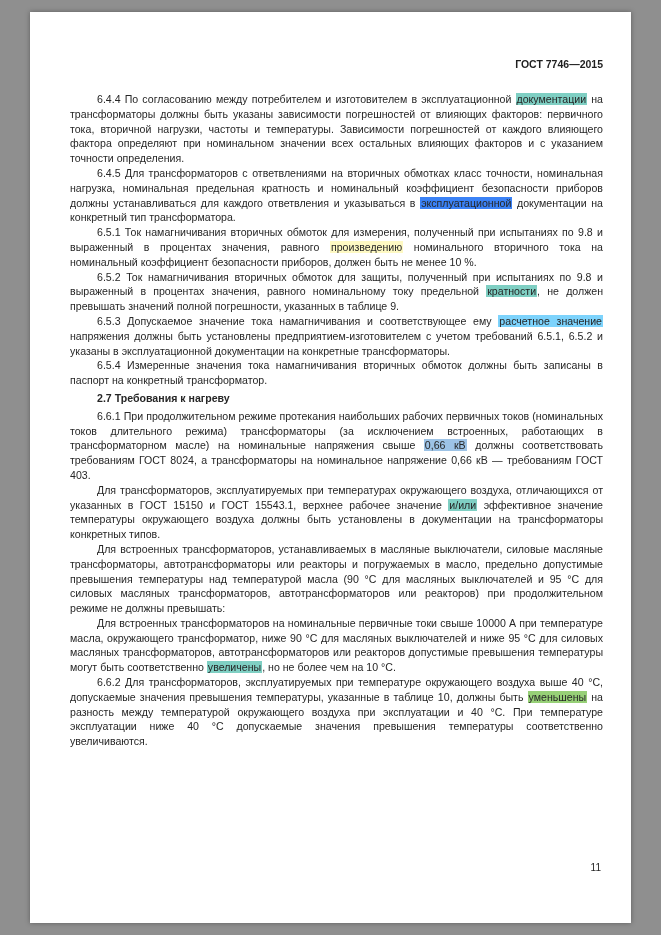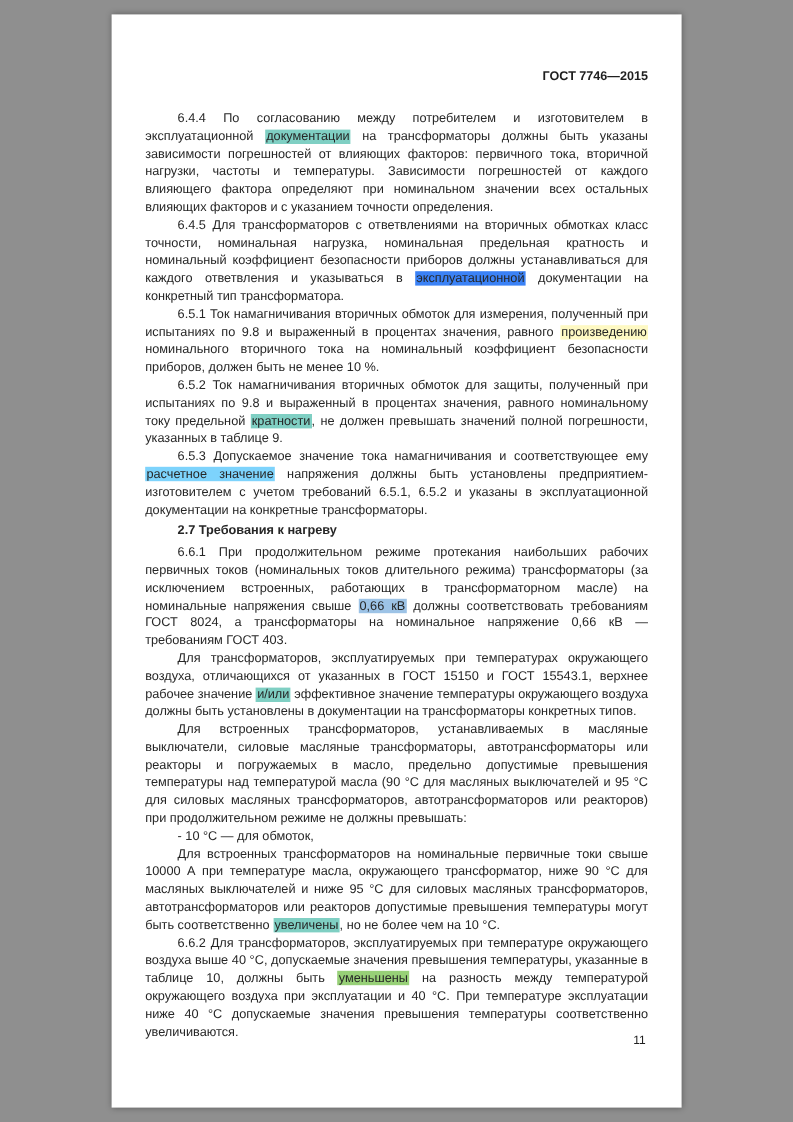--- a/index.html
+++ b/index.html
@@ -9,26 +9,26 @@
     font-family: "Liberation Sans", sans-serif;
   }
   .viewport {
     width: 661px;
     height: 935px;
     background: #8f8f8f;
     overflow: hidden;
   }
   .page {
     position: relative;
-    width: 475px;
+    width: 601px;
     height: 911px;
     margin: 12px auto 0 auto;
     background: #ffffff;
     box-sizing: border-box;
-    padding: 46px 28px 0 28px;
+    padding: 46px 28px 0 40px;
     box-shadow: 0 0 5px rgba(0,0,0,0.35);
   }
   .header {
     text-align: right;
     font-size: 10.5px;
     font-weight: bold;
     color: #1f1f1f;
     margin-bottom: 22px;
   }
   .doc {
@@ -72,24 +72,24 @@
 <div class="viewport">
   <div class="page">
     <div class="header">ГОСТ 7746—2015</div>
 
     <div class="doc">
         <div class="para">6.4.4 По согласованию между потребителем и изготовителем в эксплуатационной <mark style="background:#7fcfc3">документации</mark> на трансформаторы должны быть указаны зависимости погрешностей от влияющих факторов: первичного тока, вторичной нагрузки, частоты и температуры. Зависимости погрешностей от каждого влияющего фактора определяют при номинальном значении всех остальных влияющих факторов и с указанием точности определения.</div>
         <div class="para">6.4.5 Для трансформаторов с ответвлениями на вторичных обмотках класс точности, номинальная нагрузка, номинальная предельная кратность и номинальный коэффициент безопасности приборов должны устанавливаться для каждого ответвления и указываться в <mark style="background:#3b82f6">эксплуатационной</mark> документации на конкретный тип трансформатора.</div>
         <div class="para">6.5.1 Ток намагничивания вторичных обмоток для измерения, полученный при испытаниях по 9.8 и выраженный в процентах значения, равного <mark style="background:#fef9c3">произведению</mark> номинального вторичного тока на номинальный коэффициент безопасности приборов, должен быть не менее 10 %.</div>
         <div class="para">6.5.2 Ток намагничивания вторичных обмоток для защиты, полученный при испытаниях по 9.8 и выраженный в процентах значения, равного номинальному току предельной <mark style="background:#7fcfc3">кратности</mark>, не должен превышать значений полной погрешности, указанных в таблице 9.</div>
         <div class="para">6.5.3 Допускаемое значение тока намагничивания и соответствующее ему <mark style="background:#7dd3fc">расчетное значение</mark> напряжения должны быть установлены предприятием-изготовителем с учетом требований 6.5.1, 6.5.2 и указаны в эксплуатационной документации на конкретные трансформаторы.</div>
+        <div class="para">6.5.4 Измеренные значения тока намагничивания вторичных обмоток должны быть записаны в паспорт на конкретный трансформатор.</div>
         <div class="heading">2.7 Требования к нагреву</div>
         <div class="para">6.6.1 При продолжительном режиме протекания наибольших рабочих первичных токов (номинальных токов длительного режима) трансформаторы (за исключением встроенных, работающих в трансформаторном масле) на номинальные напряжения свыше <mark style="background:#9dc3e6">0,66 кВ</mark> должны соответствовать требованиям ГОСТ 8024, а трансформаторы на номинальное напряжение 0,66 кВ — требованиям ГОСТ 403.</div>
         <div class="para">Для трансформаторов, эксплуатируемых при температурах окружающего воздуха, отличающихся от указанных в ГОСТ 15150 и ГОСТ 15543.1, верхнее рабочее значение <mark style="background:#7fcfc3">и/или</mark> эффективное значение температуры окружающего воздуха должны быть установлены в документации на трансформаторы конкретных типов.</div>
         <div class="para">Для встроенных трансформаторов, устанавливаемых в масляные выключатели, силовые масляные трансформаторы, автотрансформаторы или реакторы и погружаемых в масло, предельно допустимые превышения температуры над температурой масла (90 °С для масляных выключателей и 95 °С для силовых масляных трансформаторов, автотрансформаторов или реакторов) при продолжительном режиме не должны превышать:</div>
-        <div class="list-line">- 10 °С — для обмоток,</div>
         <div class="para">Для встроенных трансформаторов на номинальные первичные токи свыше 10000 А при температуре масла, окружающего трансформатор, ниже 90 °С для масляных выключателей и ниже 95 °С для силовых масляных трансформаторов, автотрансформаторов или реакторов допустимые превышения температуры могут быть соответственно <mark style="background:#7fcfc3">увеличены</mark>, но не более чем на 10 °С.</div>
         <div class="para">6.6.2 Для трансформаторов, эксплуатируемых при температуре окружающего воздуха выше 40 °С, допускаемые значения превышения температуры, указанные в таблице 10, должны быть <mark style="background:#97d077">уменьшены</mark> на разность между температурой окружающего воздуха при эксплуатации и 40 °С. При температуре эксплуатации ниже 40 °С допускаемые значения превышения температуры соответственно увеличиваются.</div>
       </div>
 
     <div class="page-number">11</div>
   </div>
 </div>
 
 </body></html>

